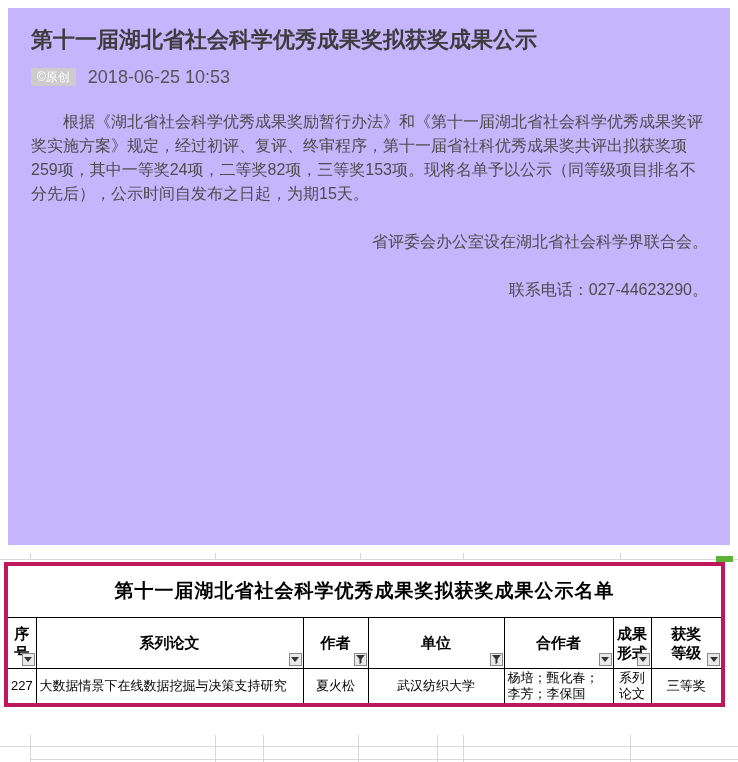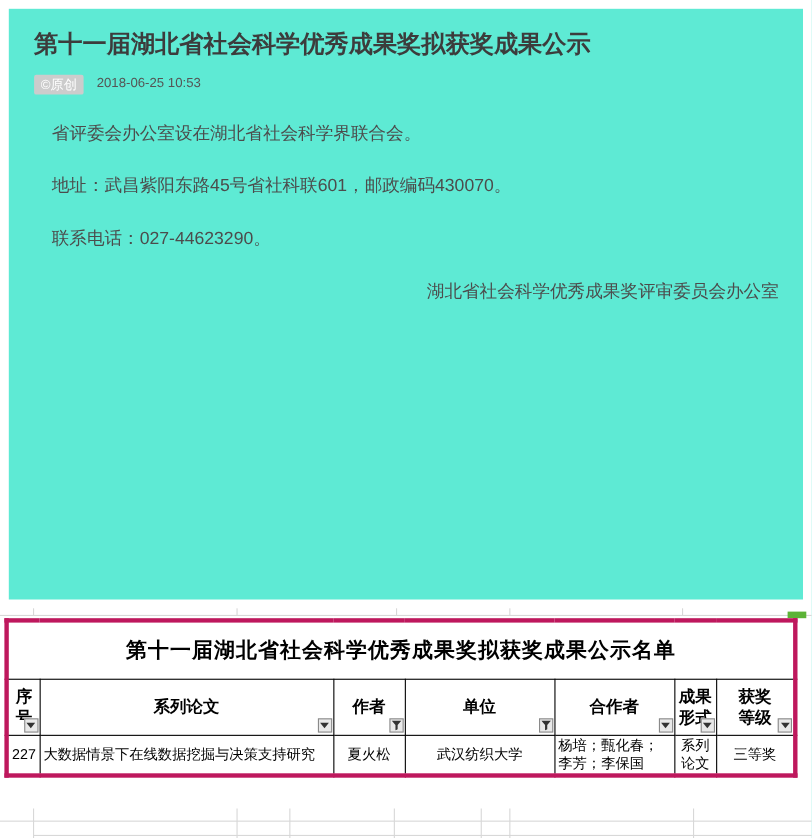--- a/index.html
+++ b/index.html
@@ -9,49 +9,49 @@
     background: #ffffff;
     font-family: "Liberation Sans", "DejaVu Sans", sans-serif;
     overflow: hidden;
   }
 
   
   .doc-card {
     margin: 8px;
     width: 722px;
     height: 537px;
-    background: #5eead4;
+    background: #c4b5fd;
     padding: 17px 22px 5px 23px;
   }
   .doc-title {
     margin: 0 0 13px 0;
     font-size: 22px;
     line-height: 30px;
     font-weight: 600;
     color: #3c3c3c;
   }
-  .meta { margin-bottom: 24px; height: 18px; display: flex; }
+  .meta { margin-bottom: 24px; height: 18px; display: flex; align-items: center; }
   .badge {
     display: inline-block;
     background: #cccccc;
     color: #ffffff;
     font-size: 12px;
     line-height: 16px;
     padding: 1px 6px;
     border-radius: 2px;
   }
-  .pub-date { margin-left: 12px; font-size: 12px; color: #555555; }
+  .pub-date { margin-left: 12px; font-size: 18px; color: #555555; }
   .doc-card p {
     margin: 0 0 24px 0;
     font-size: 16px;
     line-height: 24px;
     color: #4c4c4c;
   }
   p.indent2 { text-indent: 2em; }
-  p.indent1 { text-indent: 1em; }
+  p.indent1 { text-indent: 1em; text-align: right; }
   p.sig { text-align: right; }
 
   
   .sheet { position: relative; width: 738px; height: 209px; }
   .gridline { position: absolute; background: #d8d8d8; }
   .gl-h { height: 1px; }
   .gl-v { width: 1px; }
   .green-mark {
     position: absolute;
     left: 716px; top: 3px;
@@ -123,24 +123,23 @@
 </style>
 </head>
 <body>
 
 <div class="doc-card">
   <h1 class="doc-title">第十一届湖北省社会科学优秀成果奖拟获奖成果公示</h1>
   <div class="meta">
     <span class="badge">©原创</span>
     <span class="pub-date">2018-06-25 10:53</span>
   </div>
+  <p class="indent2">根据《湖北省社会科学优秀成果奖励暂行办法》和《第十一届湖北省社会科学优秀成果奖评奖实施方案》规定，经过初评、复评、终审程序，第十一届省社科优秀成果奖共评出拟获奖项259项，其中一等奖24项，二等奖82项，三等奖153项。现将名单予以公示（同等级项目排名不分先后），公示时间自发布之日起，为期15天。</p>
   <p class="indent1">省评委会办公室设在湖北省社会科学界联合会。</p>
-  <p class="indent1">地址：武昌紫阳东路45号省社科联601，邮政编码430070。</p>
   <p class="indent1">联系电话：027-44623290。</p>
-  <p class="sig">湖北省社会科学优秀成果奖评审委员会办公室</p>
 </div>
 
 <div class="sheet">
 
   <div class="gridline gl-h" style="left:0; top:6px; width:738px;"></div>
   <div class="gridline gl-v" style="left:30px; top:0; height:7px;"></div>
   <div class="gridline gl-v" style="left:215px; top:0; height:7px;"></div>
   <div class="gridline gl-v" style="left:360px; top:0; height:7px;"></div>
   <div class="gridline gl-v" style="left:463px; top:0; height:7px;"></div>
   <div class="gridline gl-v" style="left:620px; top:0; height:7px;"></div>

